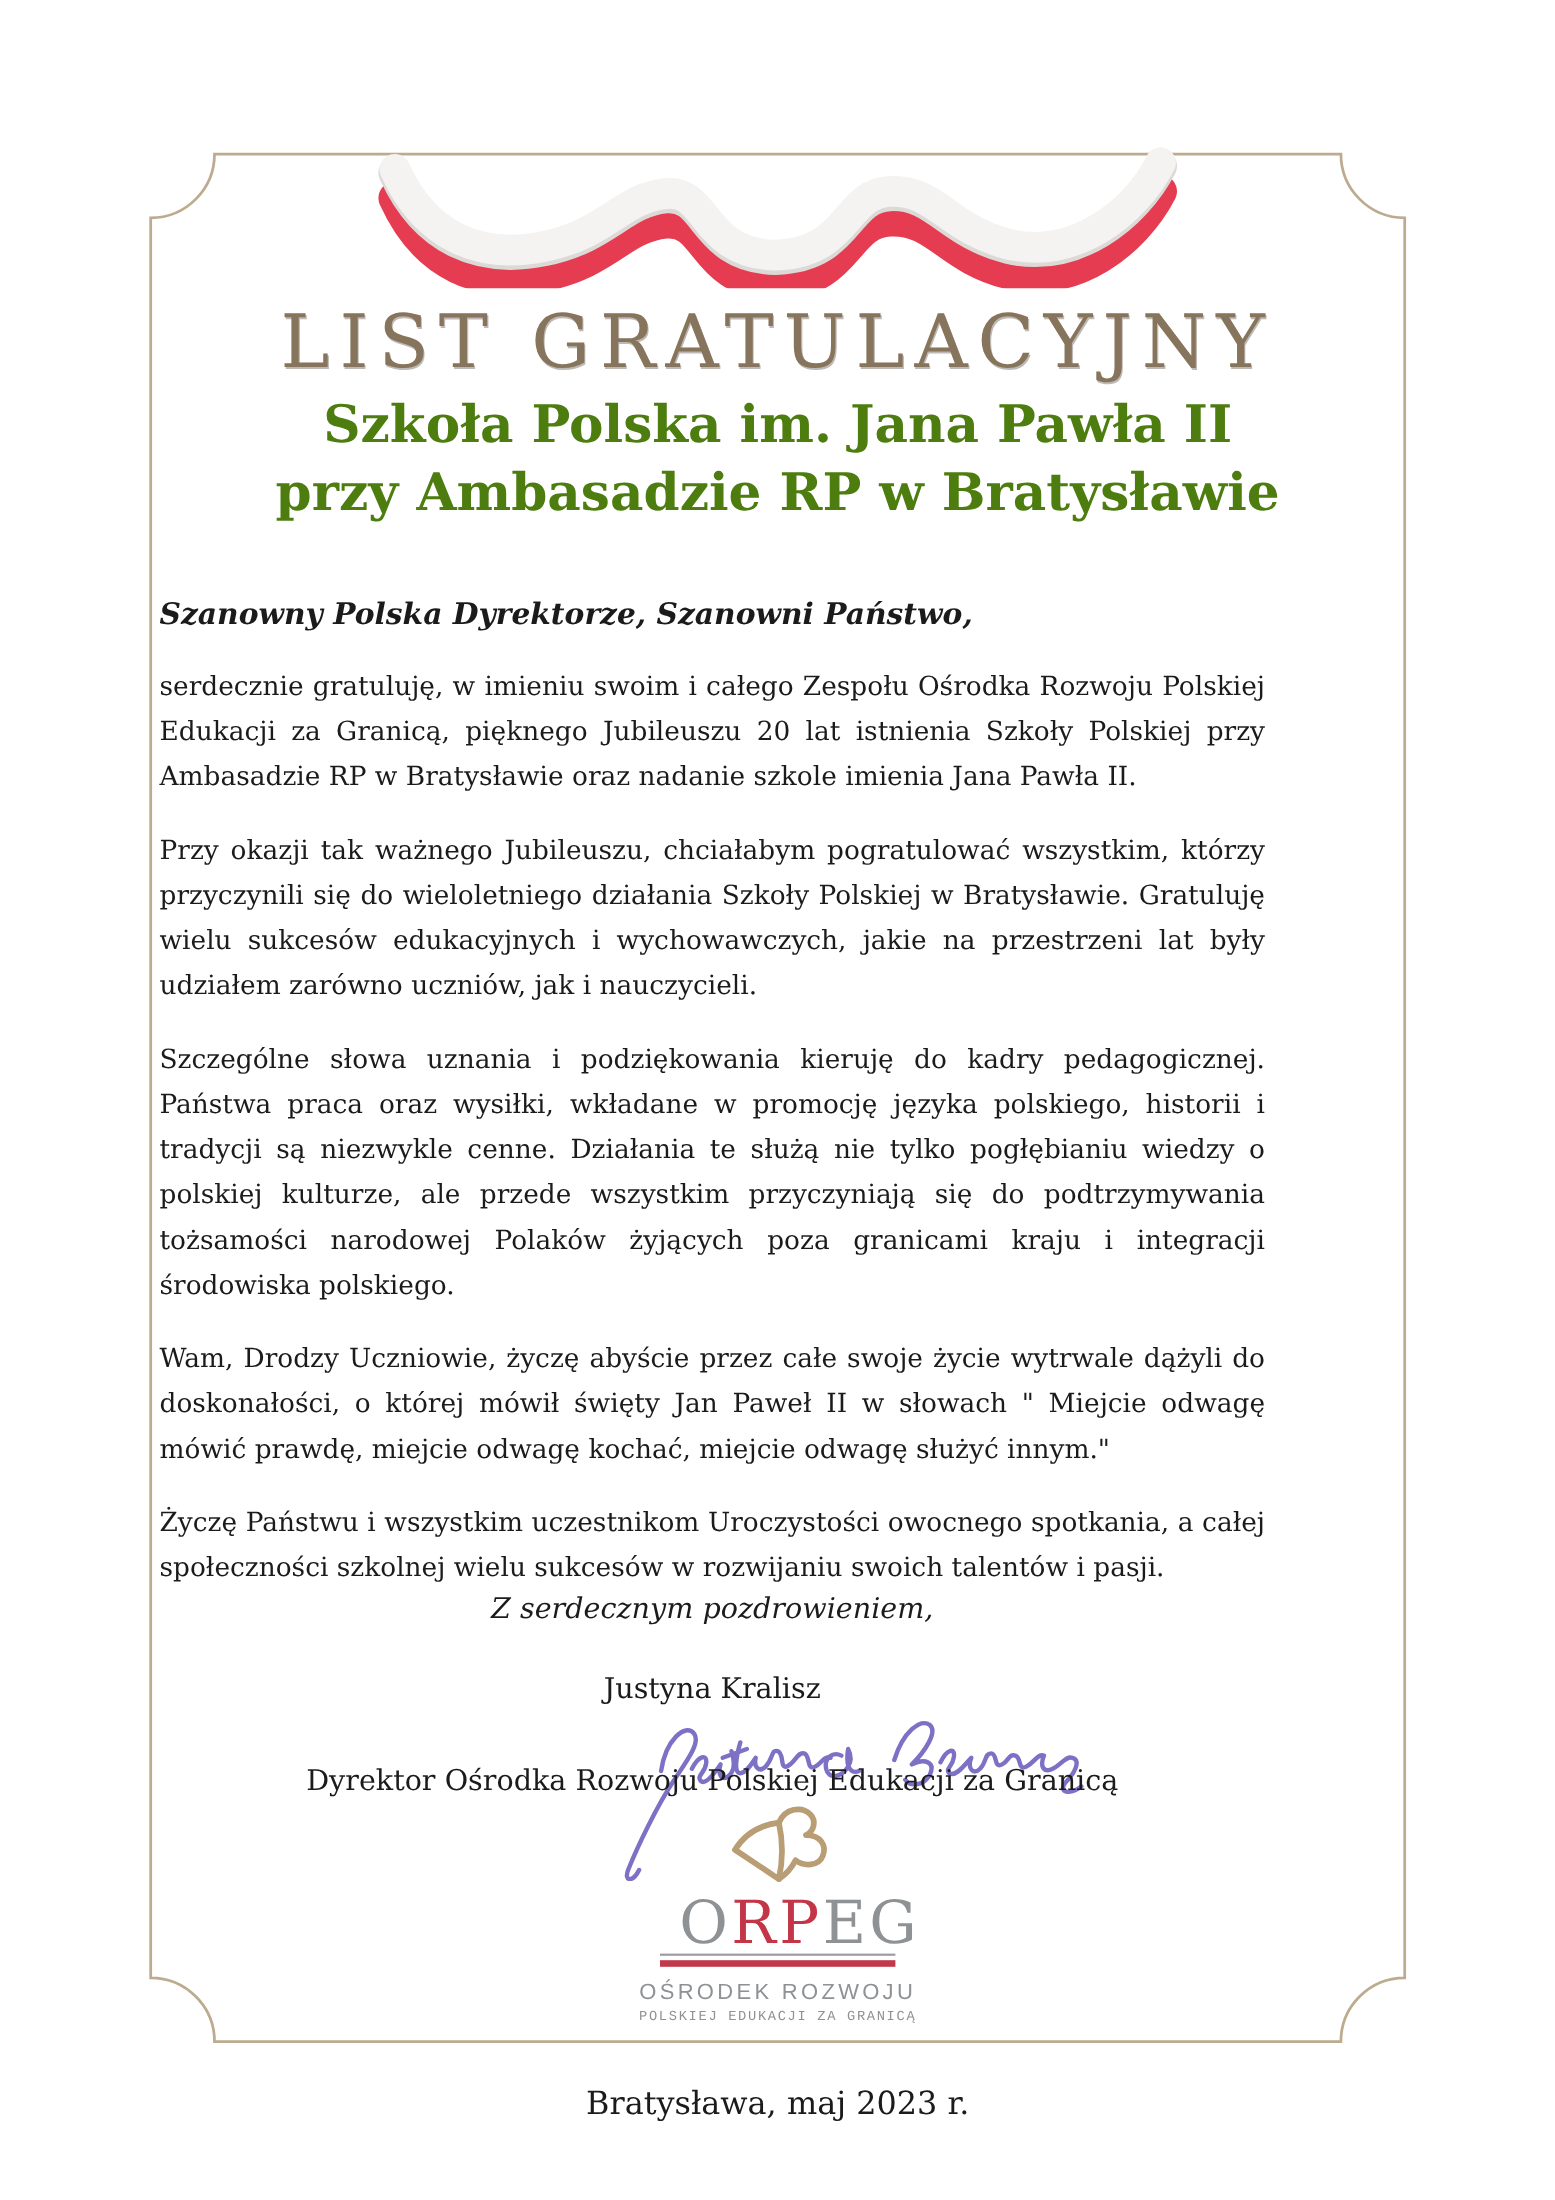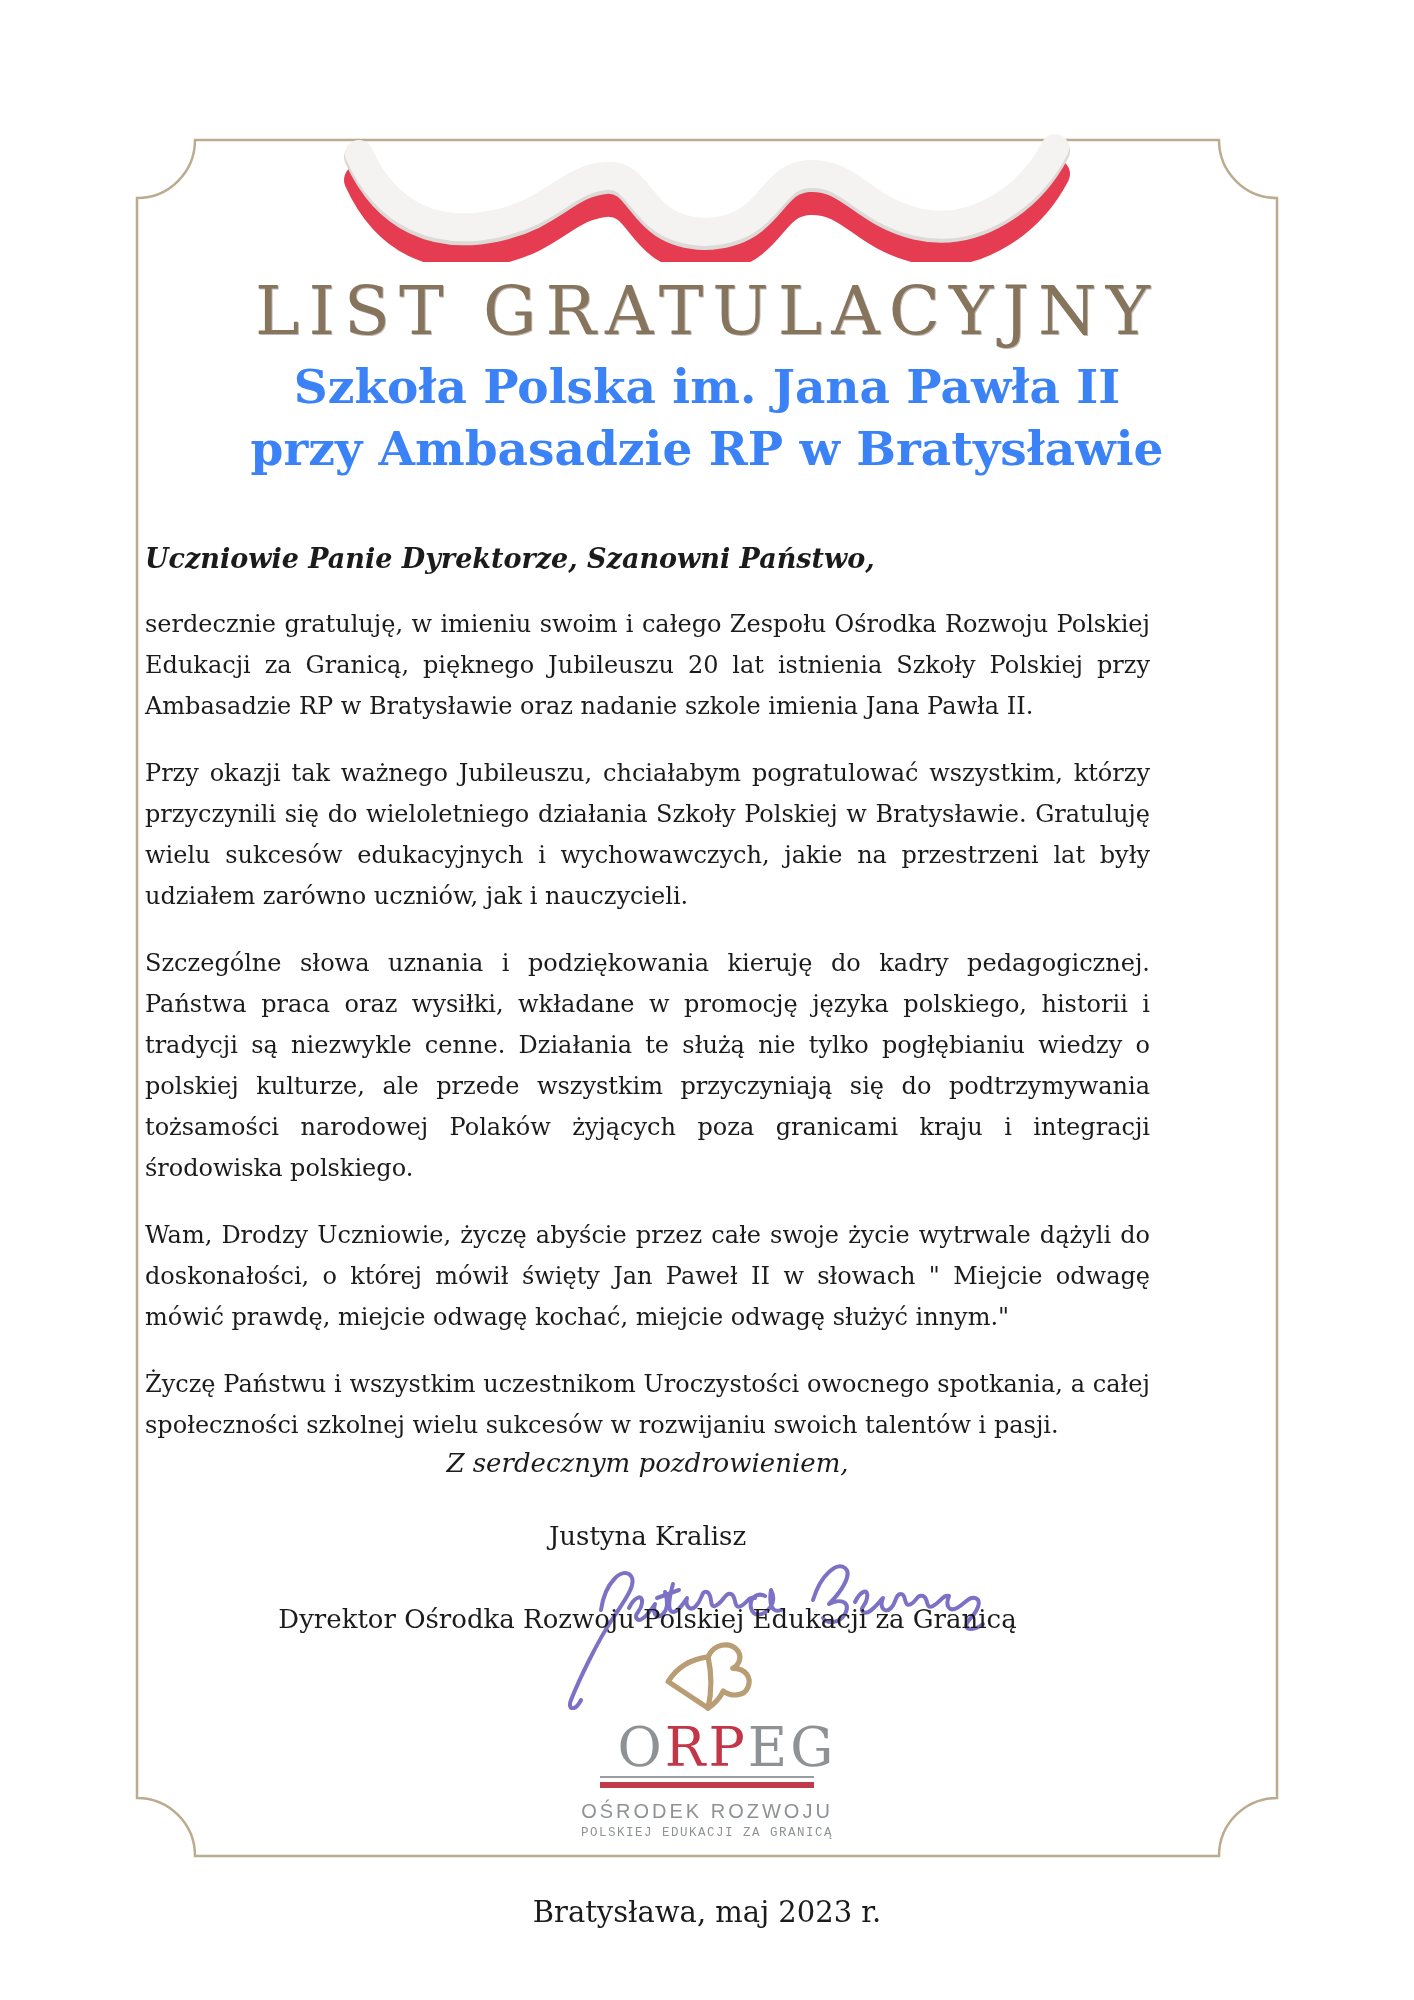--- a/index.html
+++ b/index.html
@@ -20,21 +20,21 @@
     font-size:67px;letter-spacing:9px;
     color:#87745c;
     text-shadow:1px 1px 0 rgba(70,55,40,.35);
     white-space:nowrap;
   }
   .school{
     position:absolute;left:0;top:356px;width:100%;
     text-align:center;
     font-size:47px;font-weight:bold;
     line-height:62px;
-    color:#3b82f6;
+    color:#4d7c0f;
   }
   .salutation{
     position:absolute;left:145px;top:543px;width:1005px;
     font-size:27px;font-style:italic;font-weight:bold;
   }
   .bodytext{
     position:absolute;left:145px;top:604px;width:1005px;
     font-size:24px;line-height:41px;
     text-align:justify;
   }
@@ -98,21 +98,21 @@
     </g>
   </svg>
 
   <div class="title">LIST GRATULACYJNY</div>
 
   <div class="school">
     <div>Szkoła Polska im. Jana Pawła II</div>
     <div>przy Ambasadzie RP w Bratysławie</div>
   </div>
 
-  <div class="salutation">Uczniowie Panie Dyrektorze, Szanowni Państwo,</div>
+  <div class="salutation">Szanowny Polska Dyrektorze, Szanowni Państwo,</div>
 
   <div class="bodytext">
     <p>serdecznie gratuluję, w imieniu swoim i całego Zespołu Ośrodka Rozwoju Polskiej Edukacji za Granicą, pięknego Jubileuszu 20 lat istnienia Szkoły Polskiej przy Ambasadzie RP w Bratysławie oraz nadanie szkole imienia Jana Pawła II.</p>
     <p>Przy okazji tak ważnego Jubileuszu, chciałabym pogratulować wszystkim, którzy przyczynili się do wieloletniego działania Szkoły Polskiej w Bratysławie. Gratuluję wielu sukcesów edukacyjnych i wychowawczych, jakie na przestrzeni lat były udziałem zarówno uczniów, jak i nauczycieli.</p>
     <p>Szczególne słowa uznania i podziękowania kieruję do kadry pedagogicznej. Państwa praca oraz wysiłki, wkładane w promocję języka polskiego, historii i tradycji są niezwykle cenne. Działania te służą nie tylko pogłębianiu wiedzy o polskiej kulturze, ale przede wszystkim przyczyniają się do podtrzymywania tożsamości narodowej Polaków żyjących poza granicami kraju i integracji środowiska polskiego.</p>
     <p>Wam, Drodzy Uczniowie, życzę abyście przez całe swoje życie wytrwale dążyli do doskonałości, o której mówił święty Jan Paweł II w słowach " Miejcie odwagę mówić prawdę, miejcie odwagę kochać, miejcie odwagę służyć innym."</p>
     <p>Życzę Państwu i wszystkim uczestnikom Uroczystości owocnego spotkania, a całej społeczności szkolnej wielu sukcesów w rozwijaniu swoich talentów i pasji.</p>
   </div>
 
   <div class="closing">Z serdecznym pozdrowieniem,</div>

